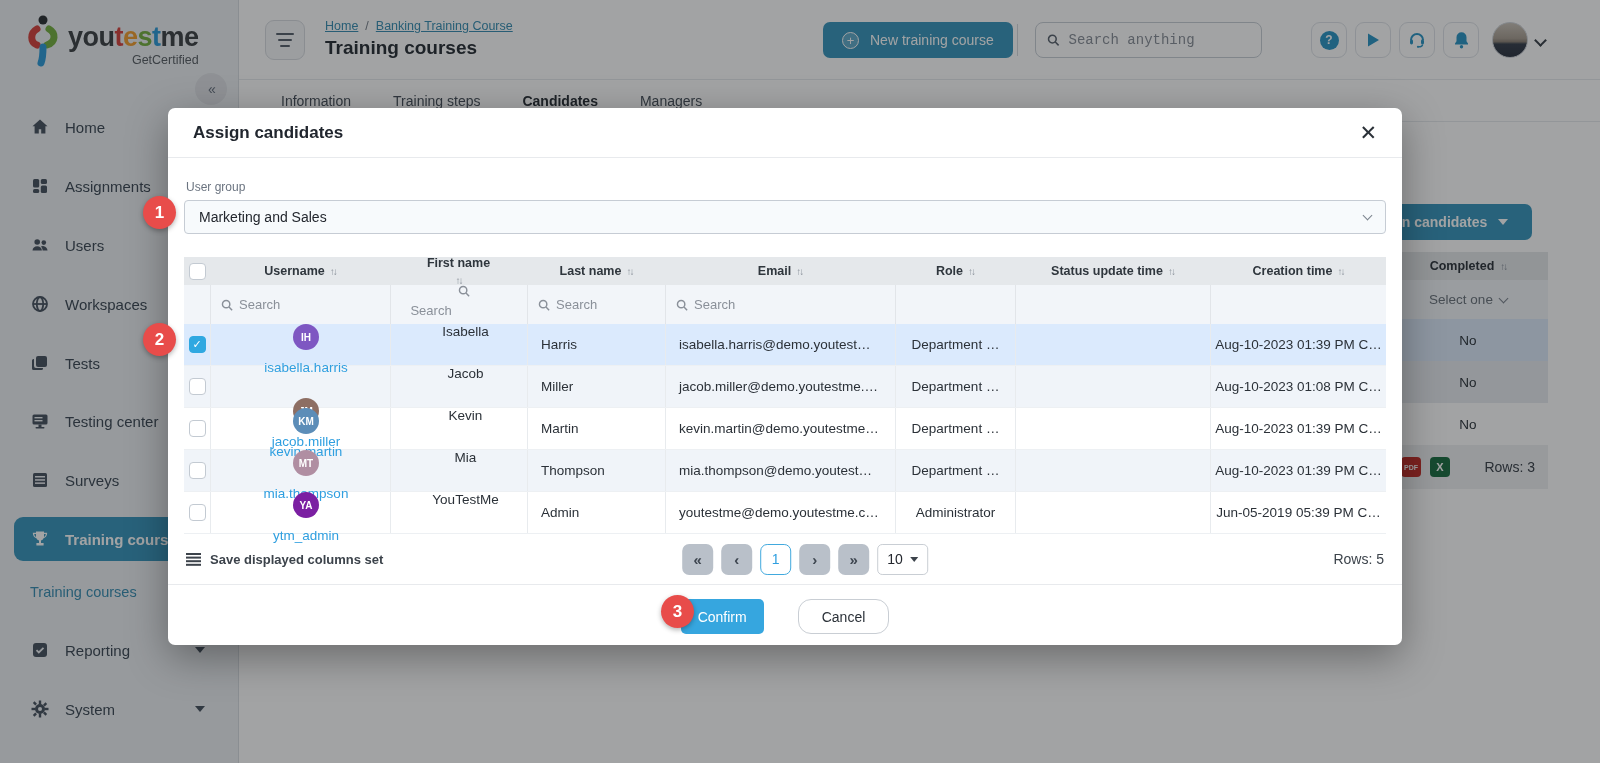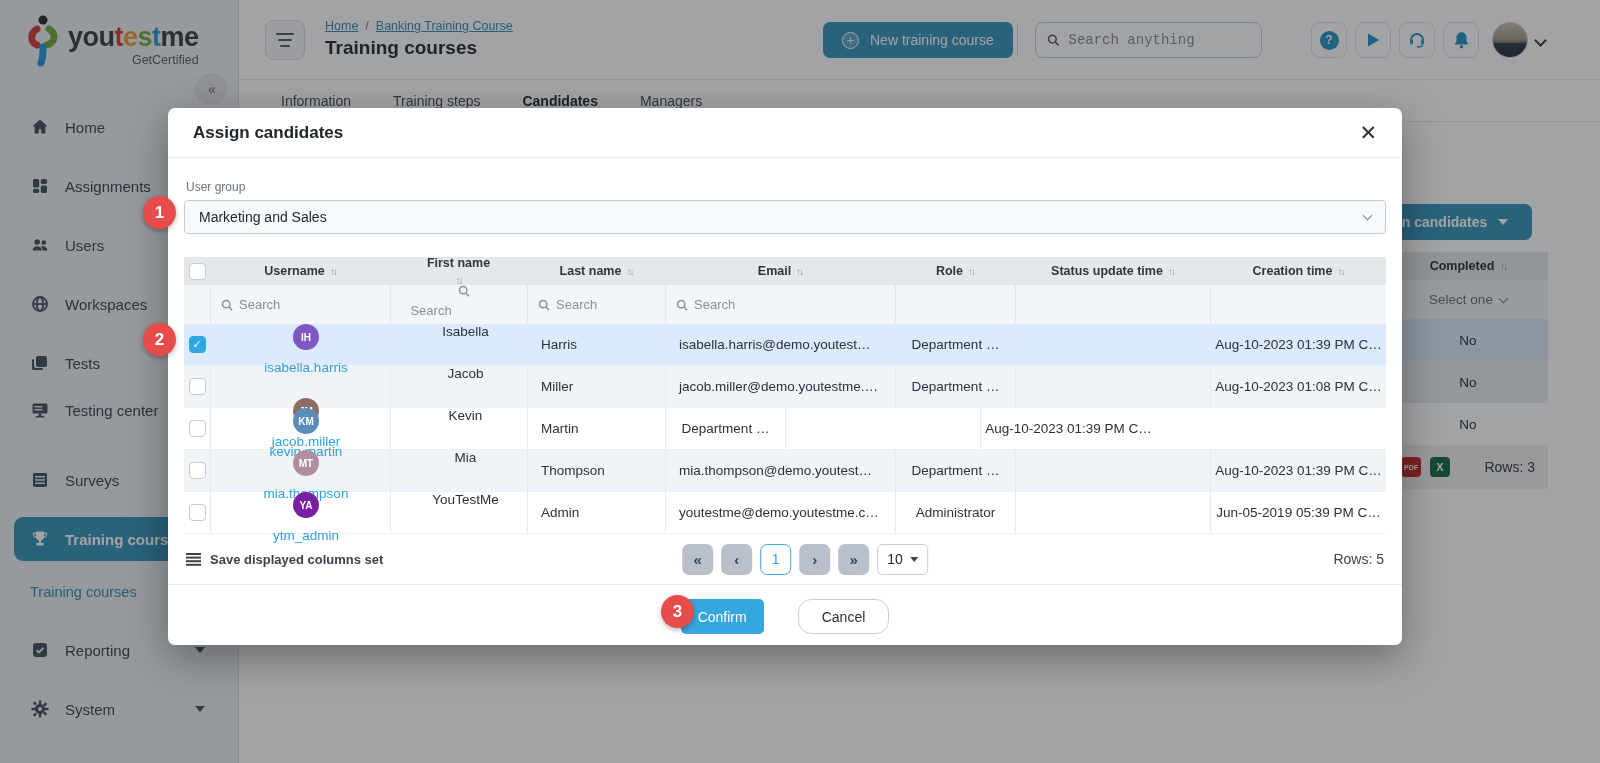--- a/index.html
+++ b/index.html
@@ -162,21 +162,21 @@
         </svg>
       <span>Workspaces</span>
     </div>
     <div class="ni" style="top:341px">
       <svg width="20" height="20" viewBox="0 0 20 20" fill="#4a5562">
           <rect x="6" y="3" width="11" height="11" rx="2"></rect>
           <path d="M4 6H3.5A1.5 1.5 0 0 0 2 7.5v8A1.5 1.5 0 0 0 3.5 17h8a1.5 1.5 0 0 0 1.5-1.5V15H6a2 2 0 0 1-2-2z"></path>
         </svg>
       <span>Tests</span>
     </div>
-    <div class="ni" style="top:388px">
+    <div class="ni" style="top:399px">
       <svg width="20" height="20" viewBox="0 0 20 20" fill="#4a5562">
           <rect x="2.5" y="3.5" width="15" height="10" rx="1.5"></rect>
           <rect x="4.5" y="6" width="8" height="1.4" fill="#eef1f4"></rect>
           <rect x="4.5" y="9" width="8" height="1.4" fill="#eef1f4"></rect>
           <rect x="8.5" y="13.5" width="3" height="2.5"></rect>
           <rect x="5.5" y="16" width="9" height="1.5" rx="0.7"></rect>
         </svg>
       <span>Testing center</span>
     </div>
     <div class="ni" style="top:458px">
@@ -427,20 +427,21 @@
         <div class="trow">
           <div class="cell w-check">
               <span class="cb"></span>
             </div>
           <div class="cell w-user cell-user">
               <span class="avatar" style="background-color: rgb(92, 141, 184);">KM</span>
               <span class="uname">kevin.martin</span>
             </div>
           <div class="cell w-first cell-left">Kevin</div>
           <div class="cell w-last cell-left">Martin</div>
+          <div class="cell w-email cell-left">kevin.martin@demo.youtestme…</div>
           <div class="cell w-role cell-center">Department …</div>
           <div class="cell w-status"></div>
           <div class="cell w-created cell-center">Aug-10-2023 01:39 PM C…</div>
         </div>
         <div class="trow alt">
           <div class="cell w-check">
               <span class="cb"></span>
             </div>
           <div class="cell w-user cell-user">
               <span class="avatar" style="background-color: rgb(176, 142, 162);">MT</span>

